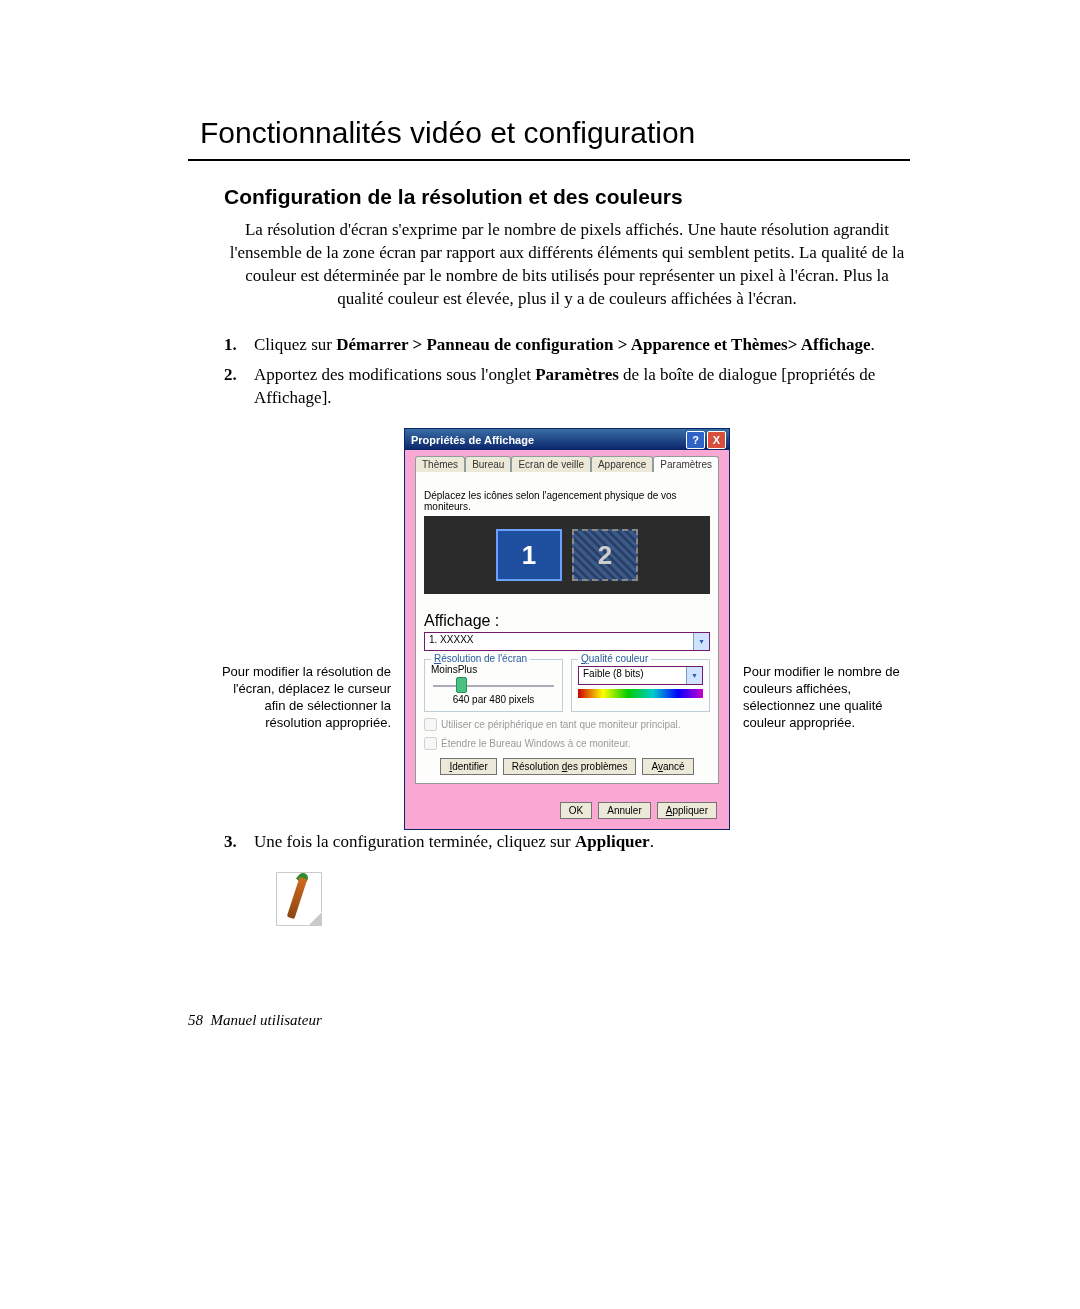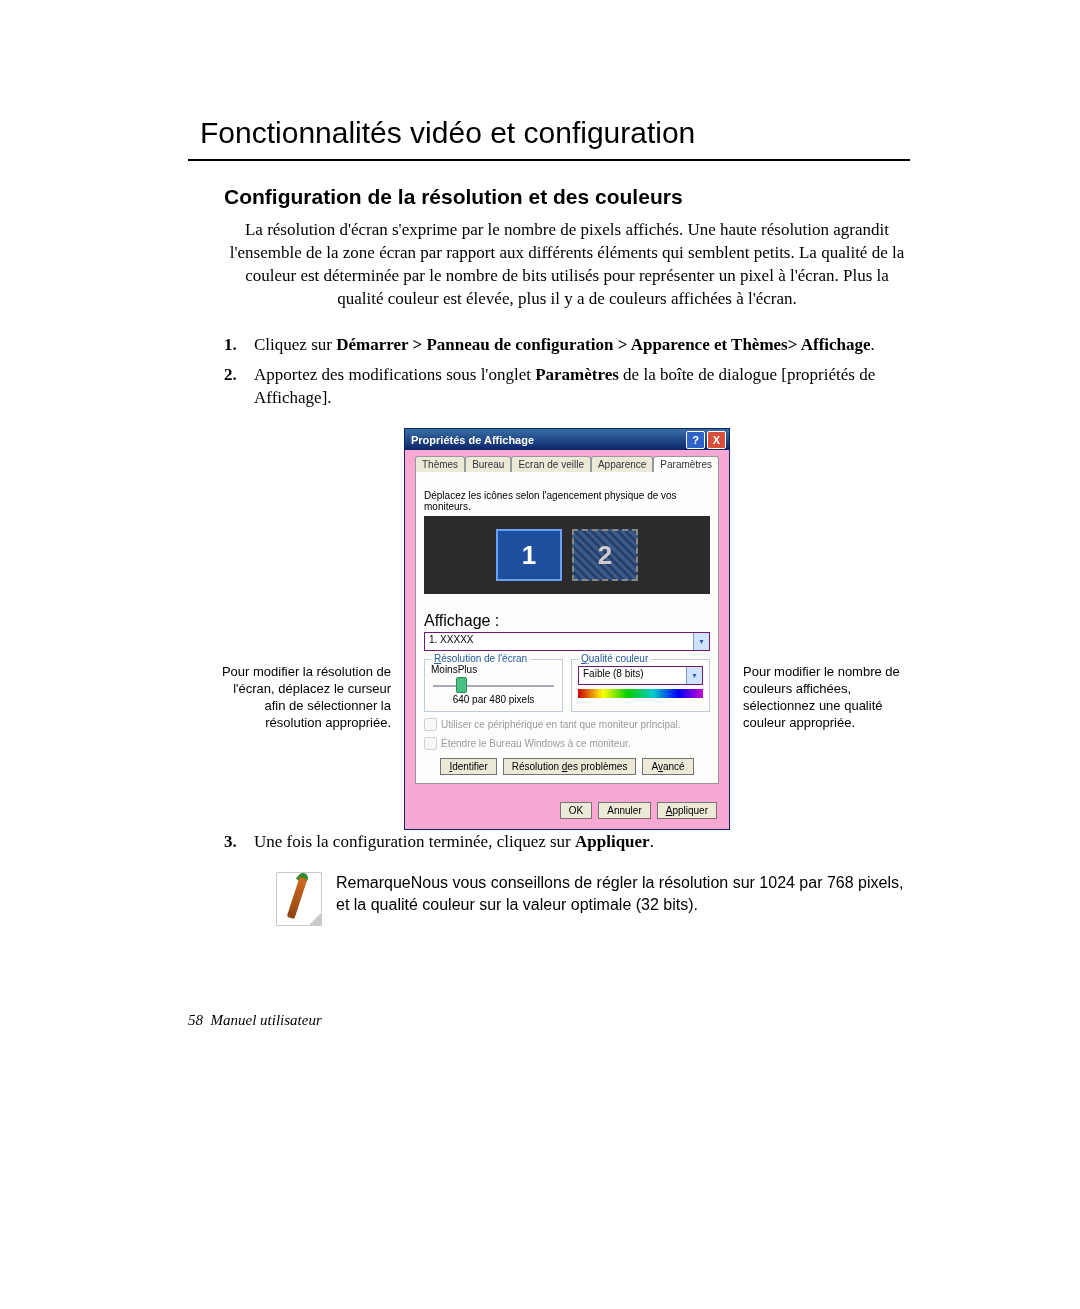--- a/index.html
+++ b/index.html
@@ -162,20 +162,19 @@
         <span class="num">3.</span>
         <span class="txt"><span>Une fois la configuration terminée, cliquez sur </span><span class="bold">Appliquer</span><span>.</span></span>
       </li>
     </ol>
 
     <div class="note-row">
       <div class="note-ico">
         <div class="leaf"></div>
         <div class="pen"></div>
       </div>
-      <div class="note-txt">RemarqueNous vous conseillons de régler la résolution sur 1024 par 768 pixels, et la qualité couleur sur la valeur optimale (32 bits).</div>
     </div>
   </div>
 
   <div class="footer">
     <span>58</span>&nbsp;&nbsp;<span>Manuel utilisateur</span>
   </div>
 </div>
 
 </body></html>

